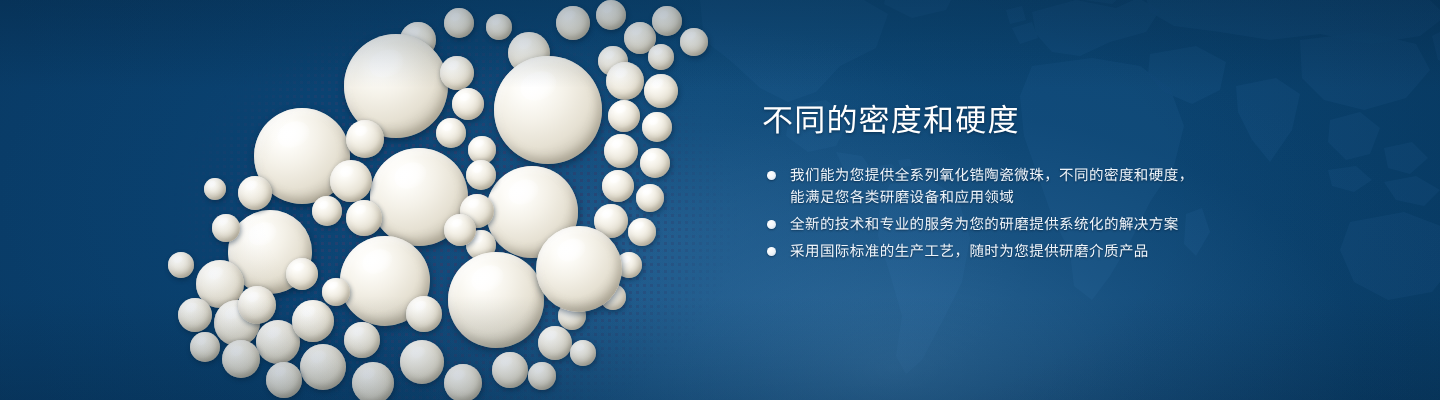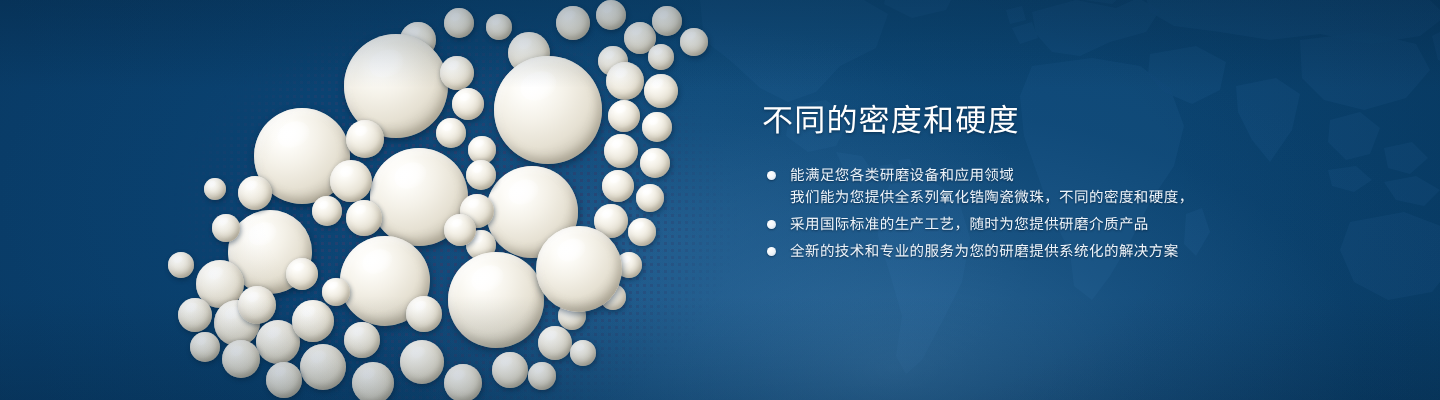--- a/index.html
+++ b/index.html
@@ -281,30 +281,30 @@
   <div class="bg-vignette"></div>
 
   <div class="copy">
 
     <h1 class="headline">不同的密度和硬度</h1>
 
     <ul class="bullets">
 
       <li class="bullet">
         <span class="dot"></span>
+        <span class="bullet-line">我们能为您提供全系列氧化锆陶瓷微珠，不同的密度和硬度，</span>
         <span class="bullet-line">能满足您各类研磨设备和应用领域</span>
-        <span class="bullet-line">我们能为您提供全系列氧化锆陶瓷微珠，不同的密度和硬度，</span>
+      </li>
+
+      <li class="bullet">
+        <span class="dot"></span>
+        <span class="bullet-line">全新的技术和专业的服务为您的研磨提供系统化的解决方案</span>
       </li>
 
       <li class="bullet">
         <span class="dot"></span>
         <span class="bullet-line">采用国际标准的生产工艺，随时为您提供研磨介质产品</span>
       </li>
 
-      <li class="bullet">
-        <span class="dot"></span>
-        <span class="bullet-line">全新的技术和专业的服务为您的研磨提供系统化的解决方案</span>
-      </li>
-
     </ul>
   </div>
 
 </div>
 
 </body></html>

